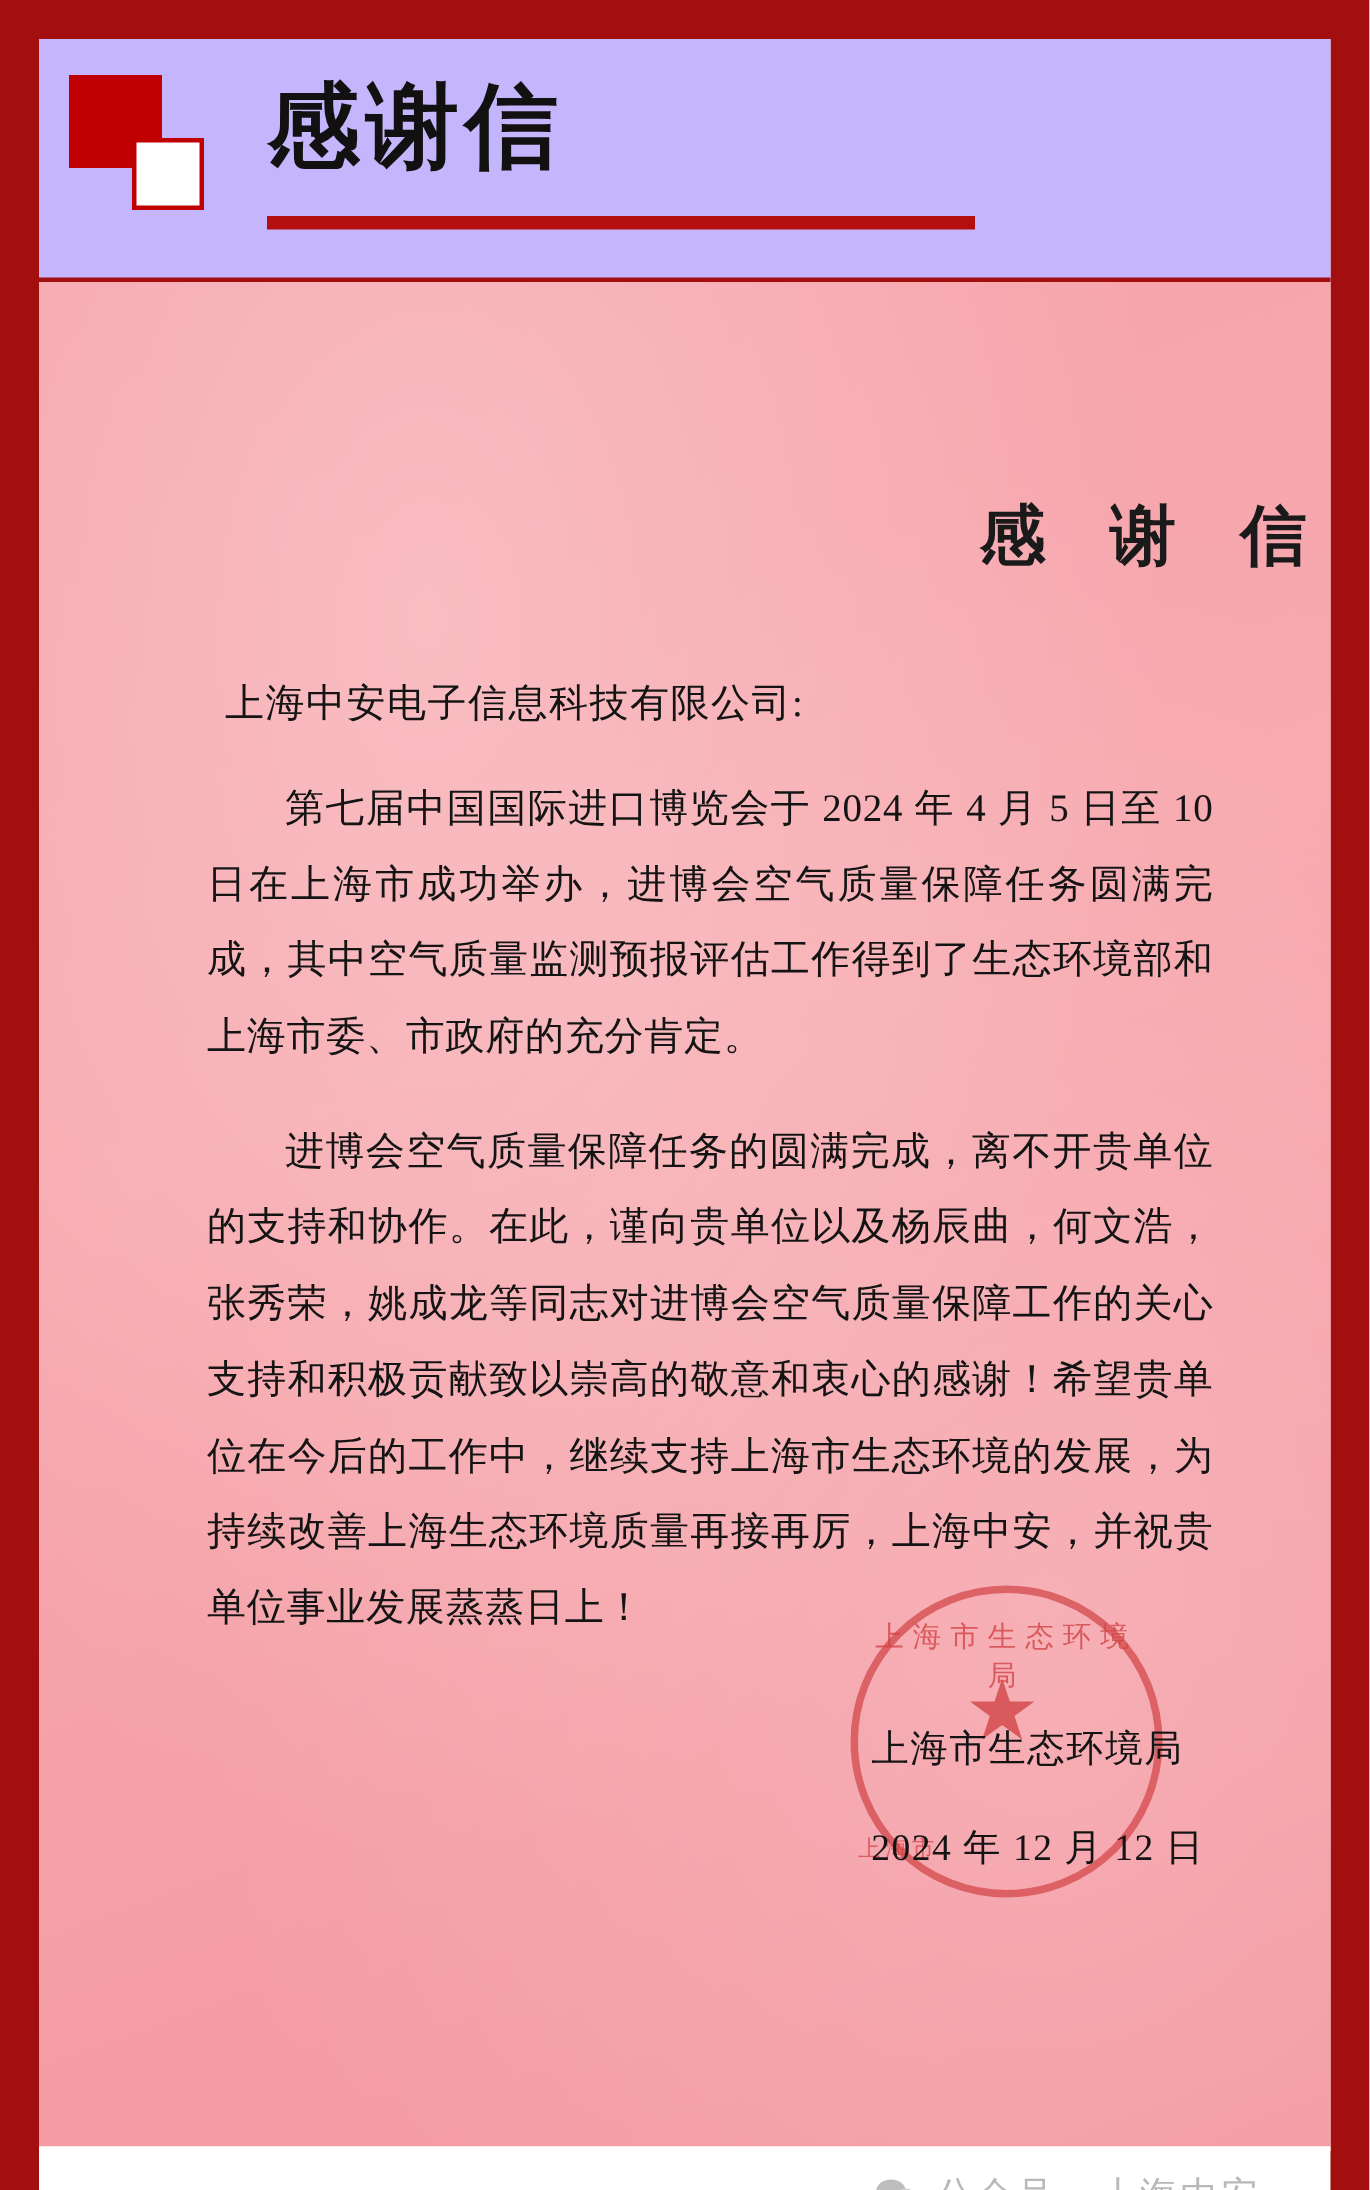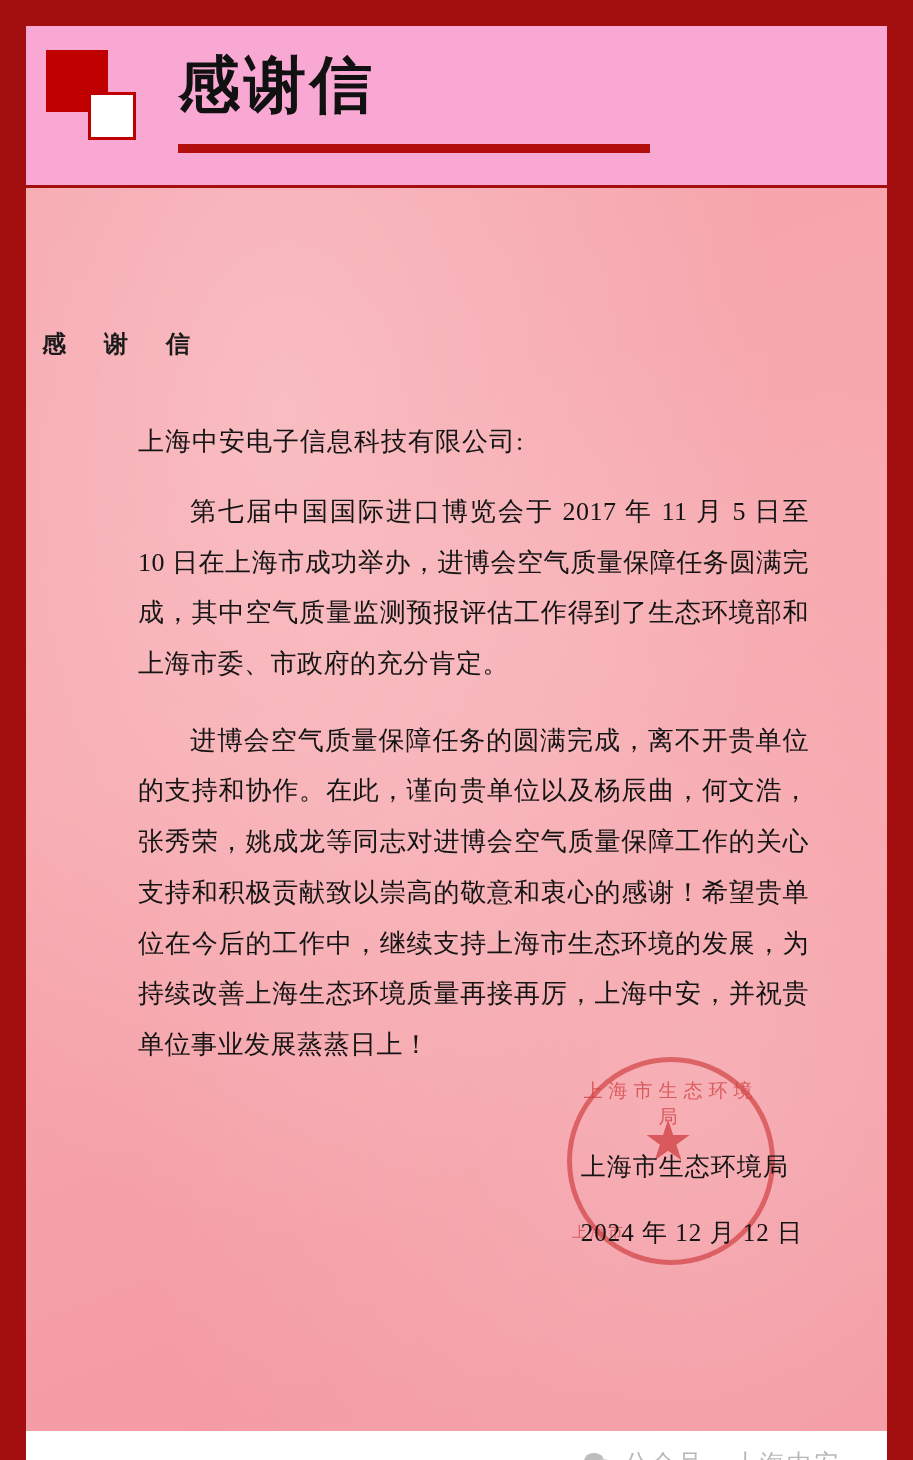--- a/index.html
+++ b/index.html
@@ -28,21 +28,21 @@
     width: 861px;
     height: 1408px;
     background: #ffffff;
     box-sizing: border-box;
   }
 
   
   .header {
     position: relative;
     height: 162px;
-    background: #f9a8d4;
+    background: #c4b5fd;
     box-sizing: border-box;
   }
   .logo-mark {
     position: absolute;
     left: 20px;
     top: 24px;
     width: 92px;
     height: 92px;
   }
   .logo-square-solid {
@@ -100,38 +100,39 @@
     height: 1243px;
     background:
       radial-gradient(ellipse at 30% 18%, rgba(255,255,255,0.26), rgba(255,255,255,0) 58%),
       radial-gradient(ellipse at 78% 72%, rgba(255,255,255,0.18), rgba(255,255,255,0) 60%),
       linear-gradient(160deg, #f6a3ab 0%, #f7a8ae 40%, #f3969f 100%);
     overflow: hidden;
   }
   .letter-title {
     margin: 0;
     padding-top: 140px;
-    text-align: left;
+    text-align: right;
     font-family: "Liberation Serif", serif;
     font-weight: bold;
-    font-size: 24px;
+    font-size: 44px;
     letter-spacing: 16px;
     color: #1a1a1a;
     text-indent: 16px;
   }
   .letter-content {
     margin: 0;
     padding: 0 78px 0 112px;
     color: #141414;
   }
   .salutation {
     margin-top: 62px;
     font-size: 26px;
     line-height: 1.5;
     letter-spacing: 1px;
+    margin-left: 12px;
   }
   .para {
     margin-top: 26px;
     font-size: 26px;
     line-height: 1.95;
     letter-spacing: 0.5px;
     text-align: justify;
     text-indent: 2em;
   }
   .signature-block {
@@ -268,21 +269,21 @@
       <div class="header-title">感谢信</div>
       <div class="header-rule"></div>
       <div class="header-bottom-line"></div>
     </div>
 
     <div class="letter">
       <h1 class="letter-title">感 谢 信</h1>
 
       <div class="letter-content">
         <div class="salutation">上海中安电子信息科技有限公司:</div>
-        <p class="para">第七届中国国际进口博览会于 2017 年 11 月 5 日至 10 日在上海市成功举办，进博会空气质量保障任务圆满完成，其中空气质量监测预报评估工作得到了生态环境部和上海市委、市政府的充分肯定。</p>
+        <p class="para">第七届中国国际进口博览会于 2024 年 4 月 5 日至 10 日在上海市成功举办，进博会空气质量保障任务圆满完成，其中空气质量监测预报评估工作得到了生态环境部和上海市委、市政府的充分肯定。</p>
         <p class="para">进博会空气质量保障任务的圆满完成，离不开贵单位的支持和协作。在此，谨向贵单位以及杨辰曲，何文浩，张秀荣，姚成龙等同志对进博会空气质量保障工作的关心支持和积极贡献致以崇高的敬意和衷心的感谢！希望贵单位在今后的工作中，继续支持上海市生态环境的发展，为持续改善上海生态环境质量再接再厉，上海中安，并祝贵单位事业发展蒸蒸日上！</p>
       </div>
 
       <div class="seal">
         <div class="seal-text-top">上海市生态环境局</div>
         <div class="seal-star"></div>
         <div class="seal-text-bottom">上海市</div>
       </div>
 
       <div class="signature-block">

